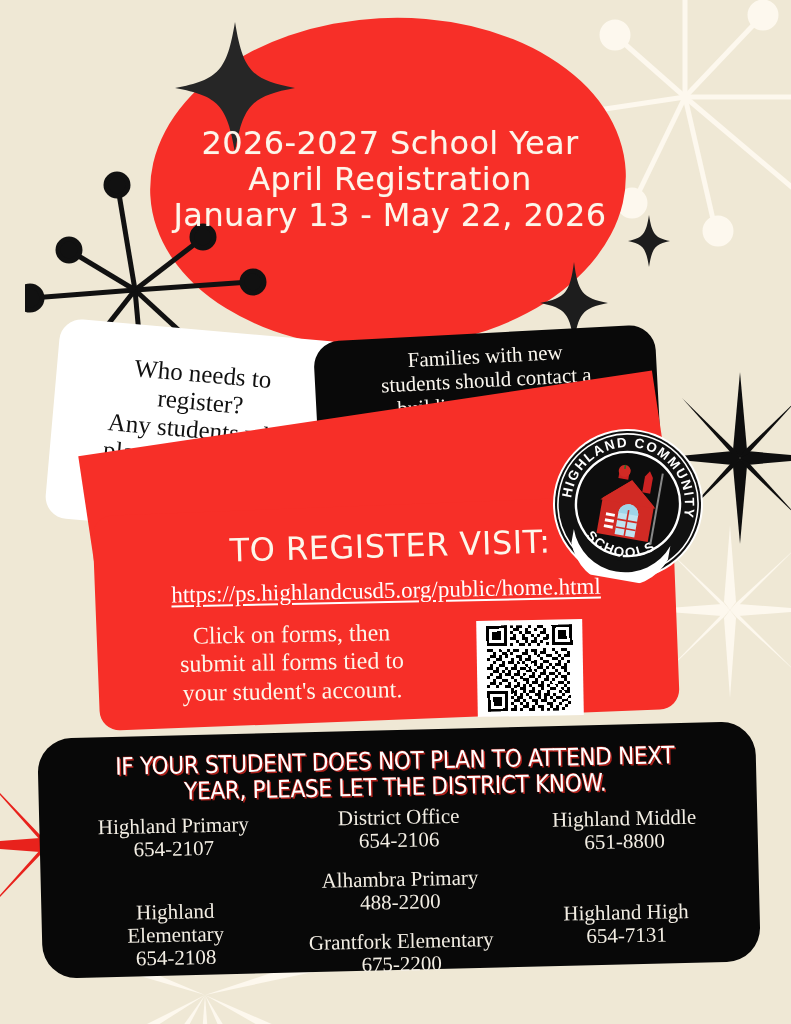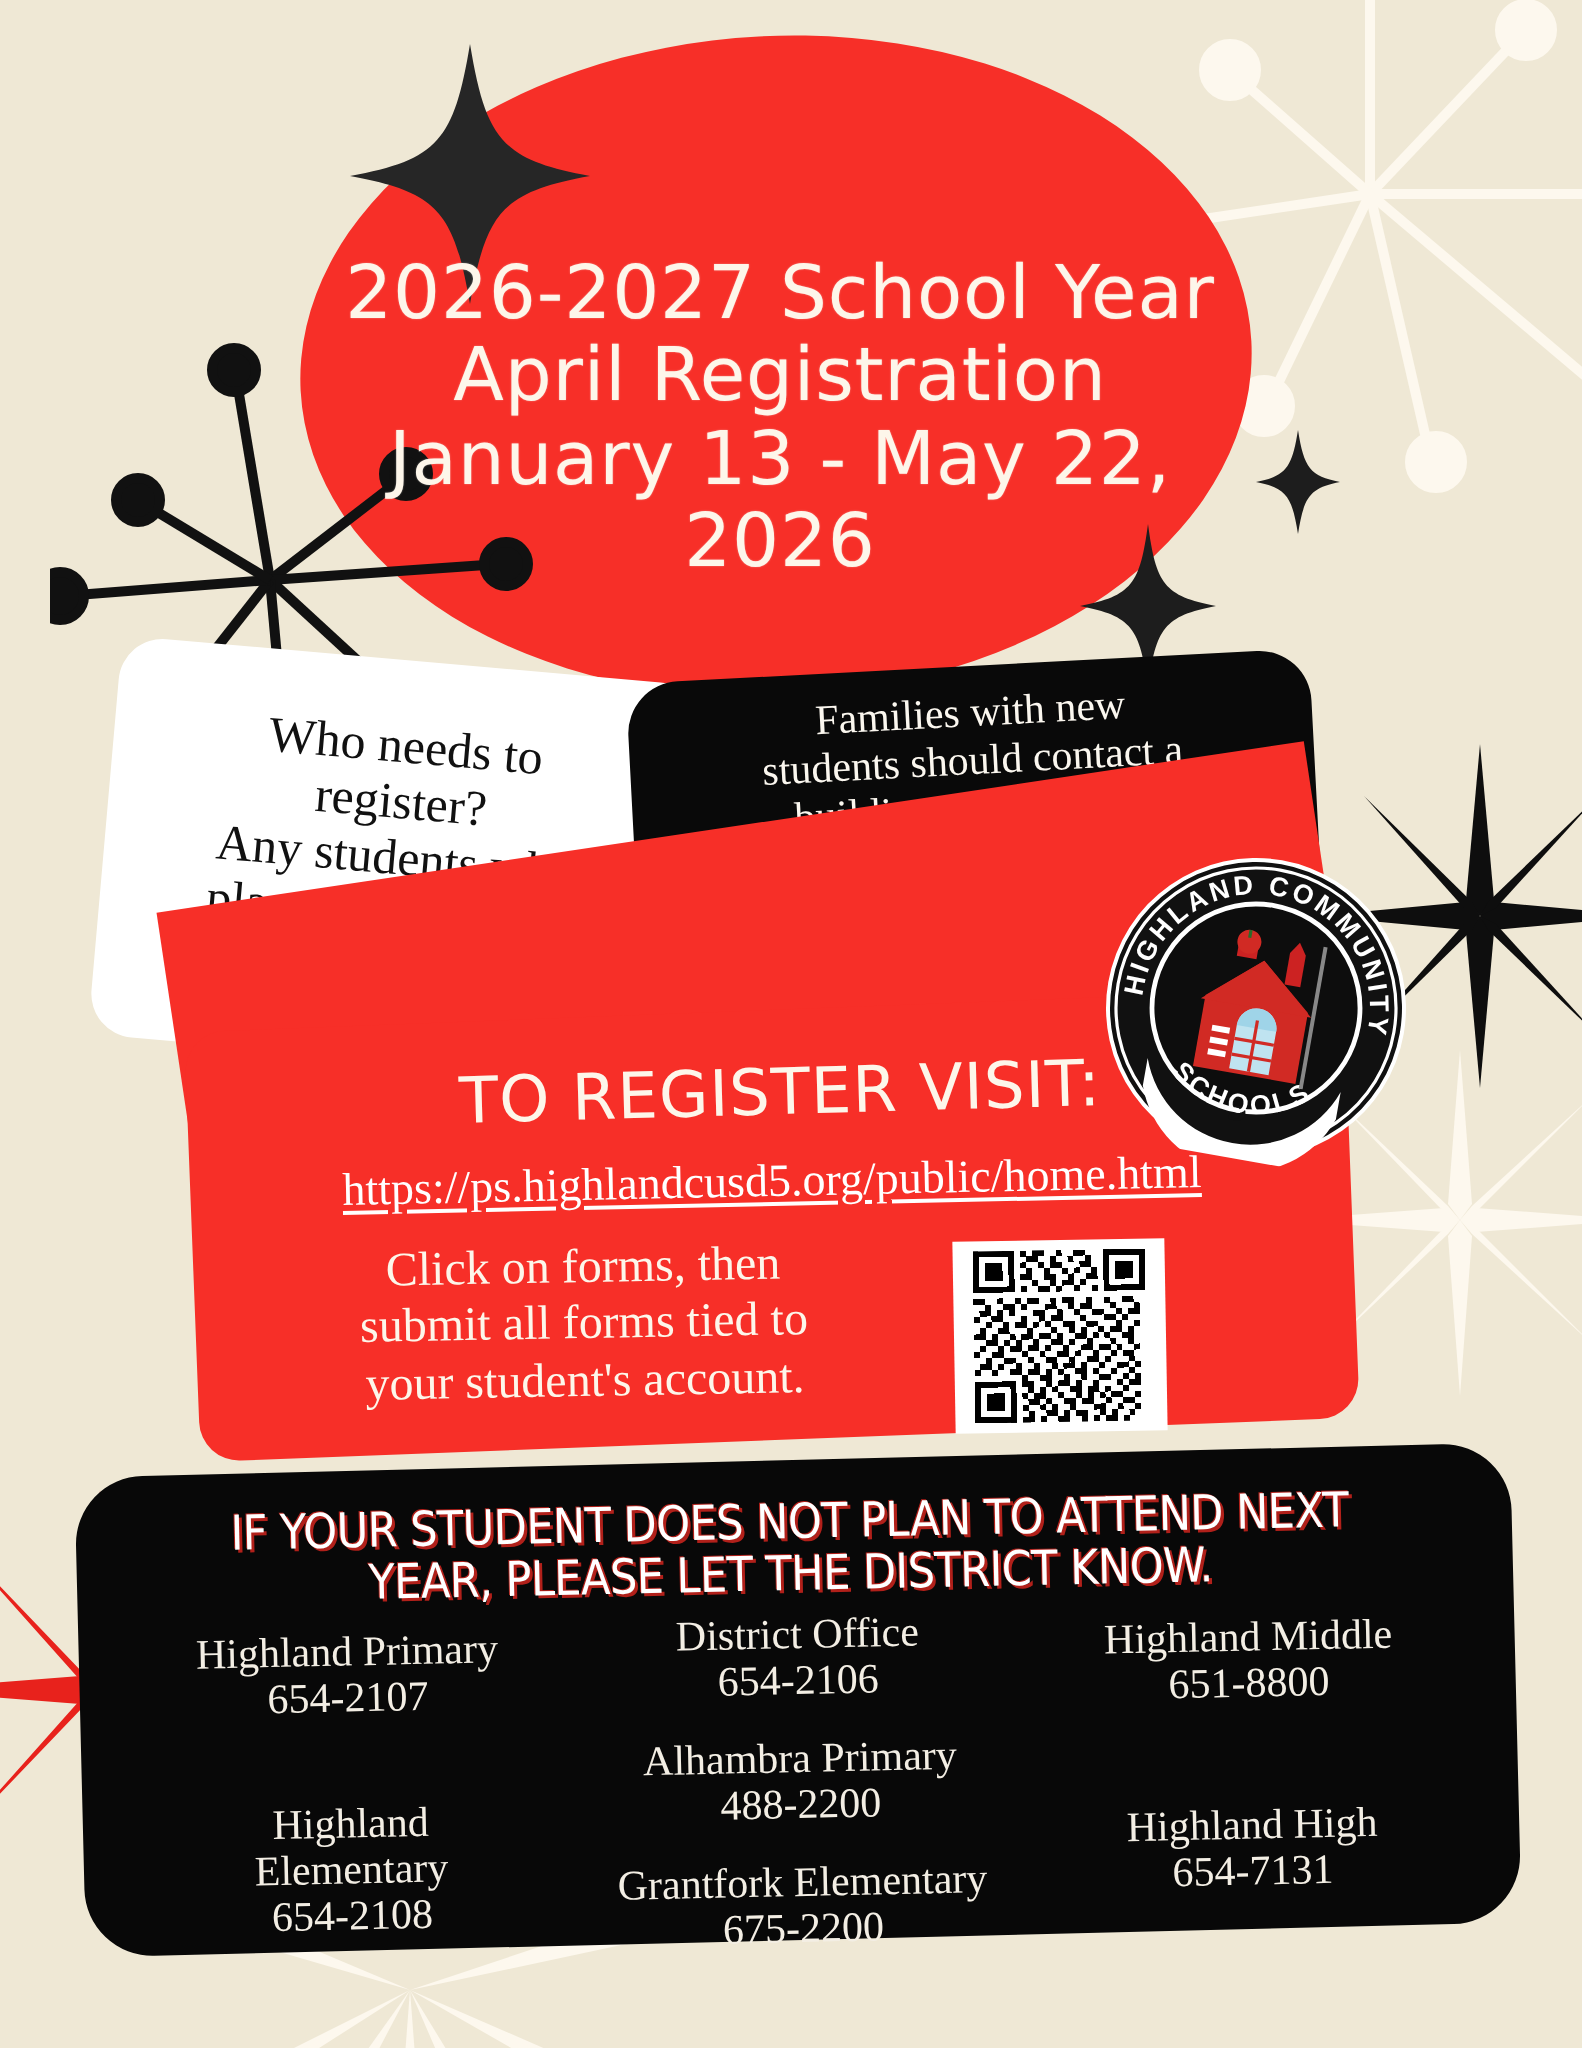--- a/index.html
+++ b/index.html
@@ -19,21 +19,21 @@
     position:absolute;left:150px;top:18px;width:476px;height:330px;
     background:#f72f28;border-radius:50% 50% 50% 50%/50% 50% 50% 50%;
     transform:rotate(-3deg);
   }
 
   
   .headline{
     position:absolute;left:160px;top:126px;width:460px;
     text-align:center;color:#fdf6ea;
     font-family:"DejaVu Sans", sans-serif;
-    font-size:37px;line-height:1.12;letter-spacing:.4px;
+    font-size:32px;line-height:1.12;letter-spacing:.4px;
     text-shadow:0 0 1px rgba(255,255,255,.4);
   }
 
   
   .white-card{
     position:absolute;left:52px;top:330px;width:292px;height:200px;
     background:#fff;border-radius:22px;transform:rotate(5deg);
   }
   .white-card-text{
     position:absolute;left:62px;top:360px;width:272px;

